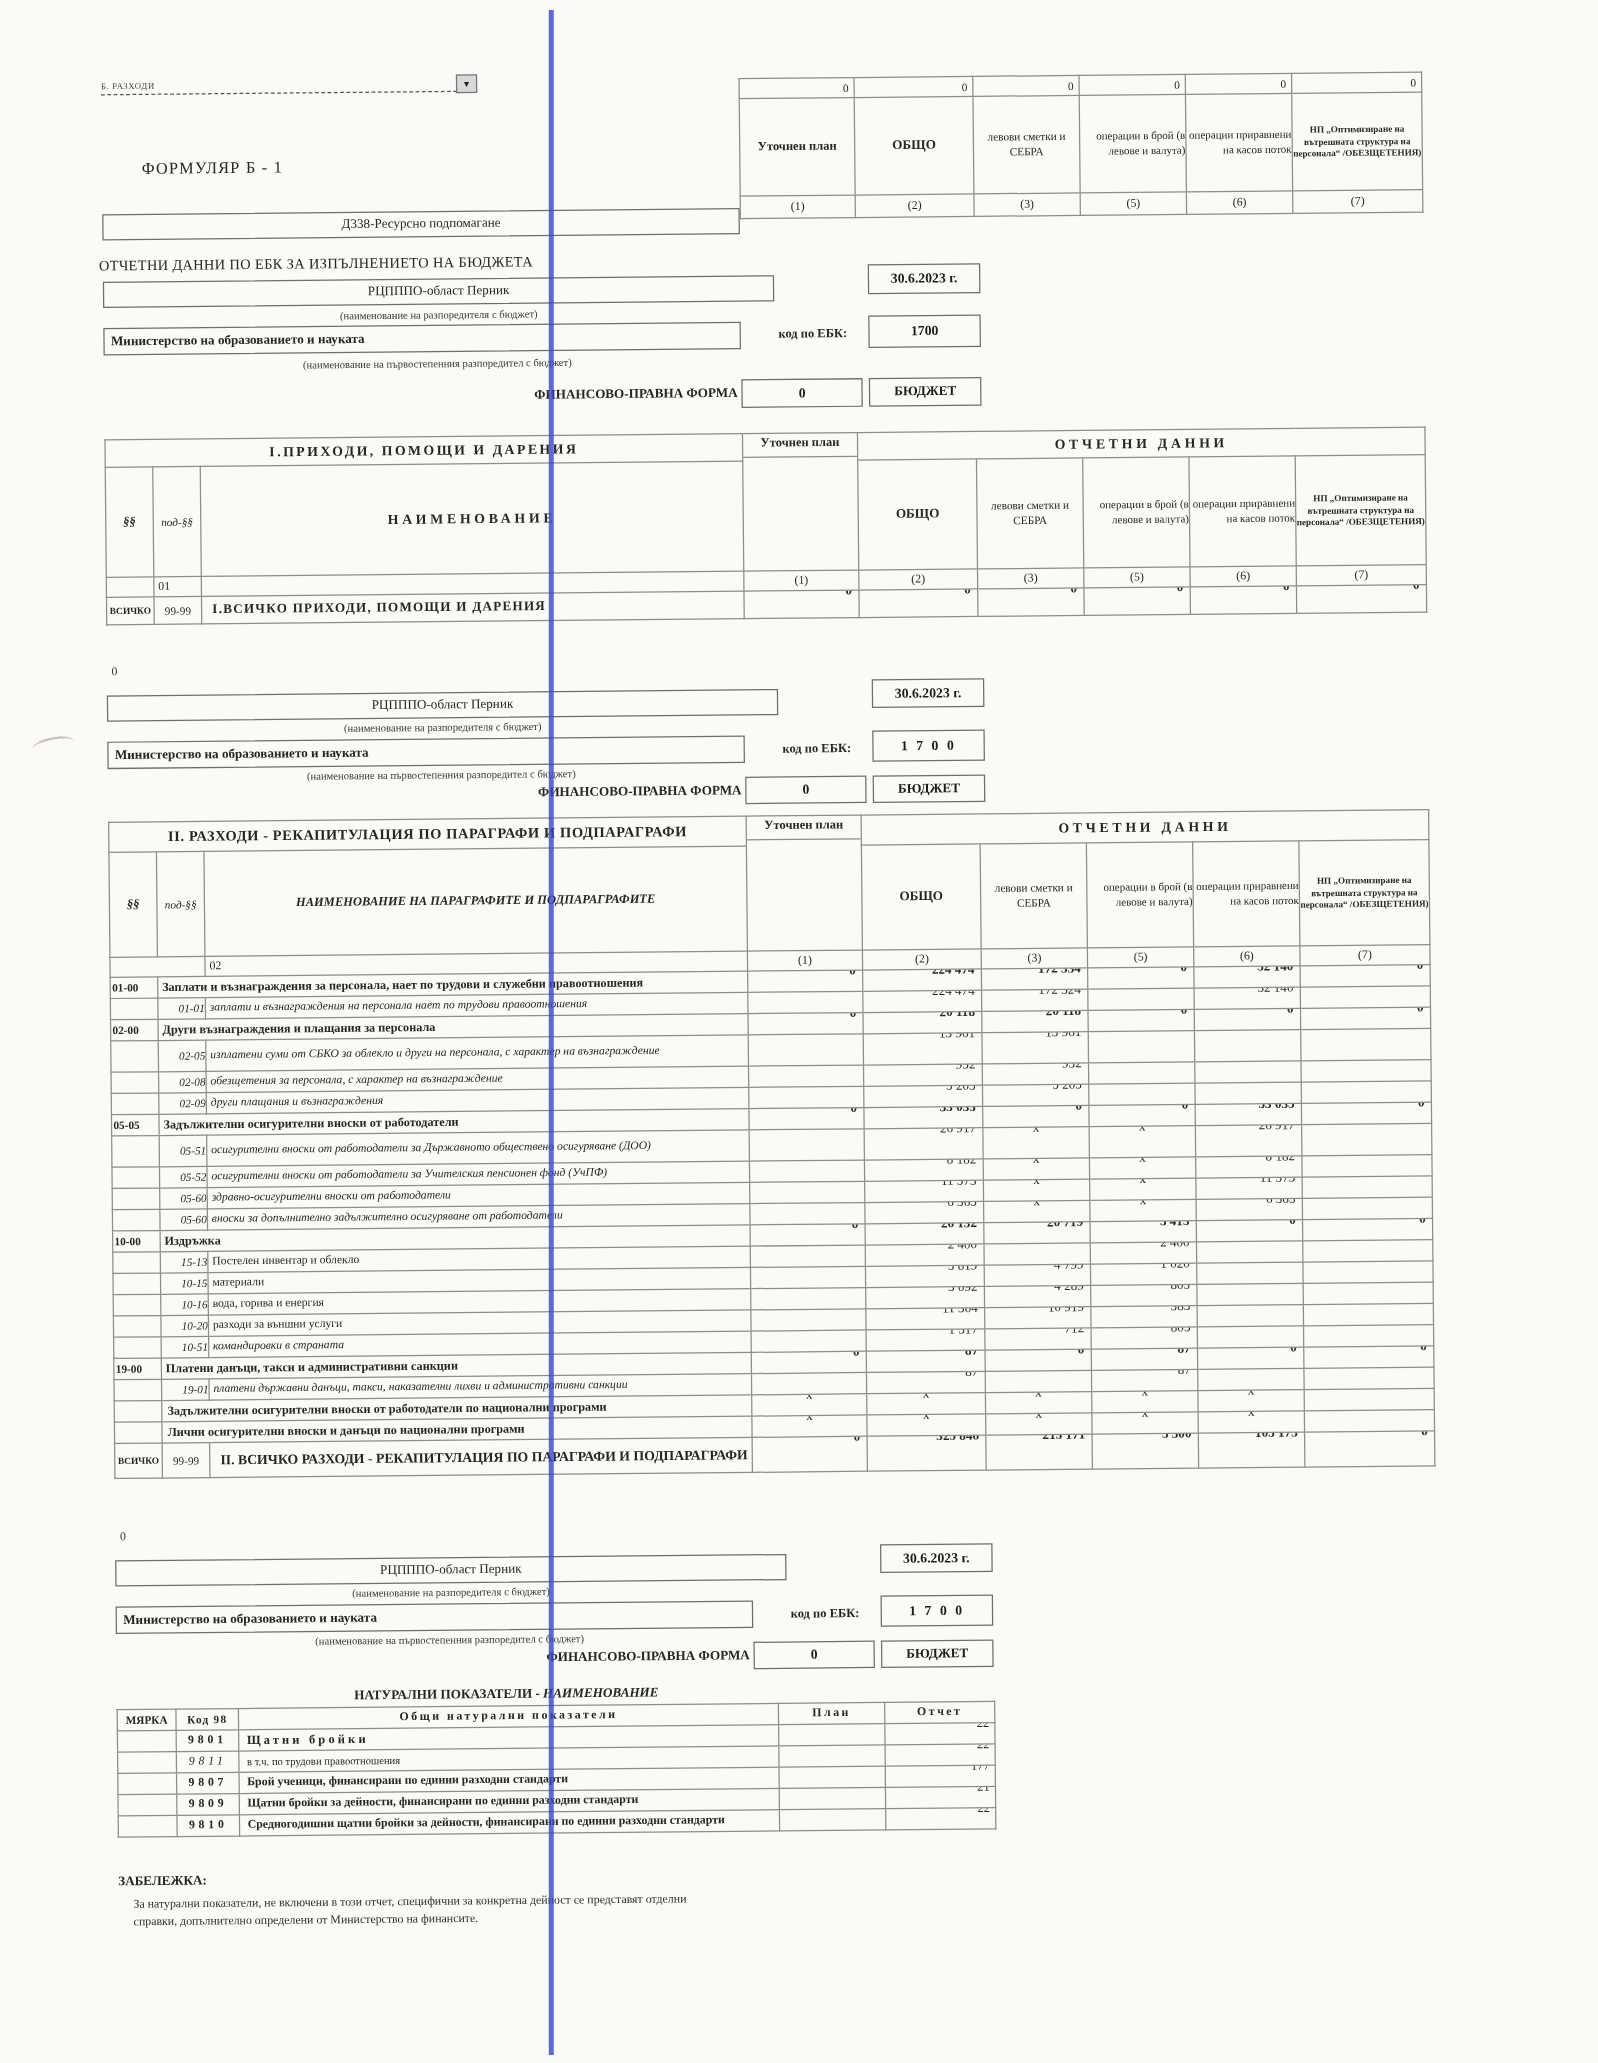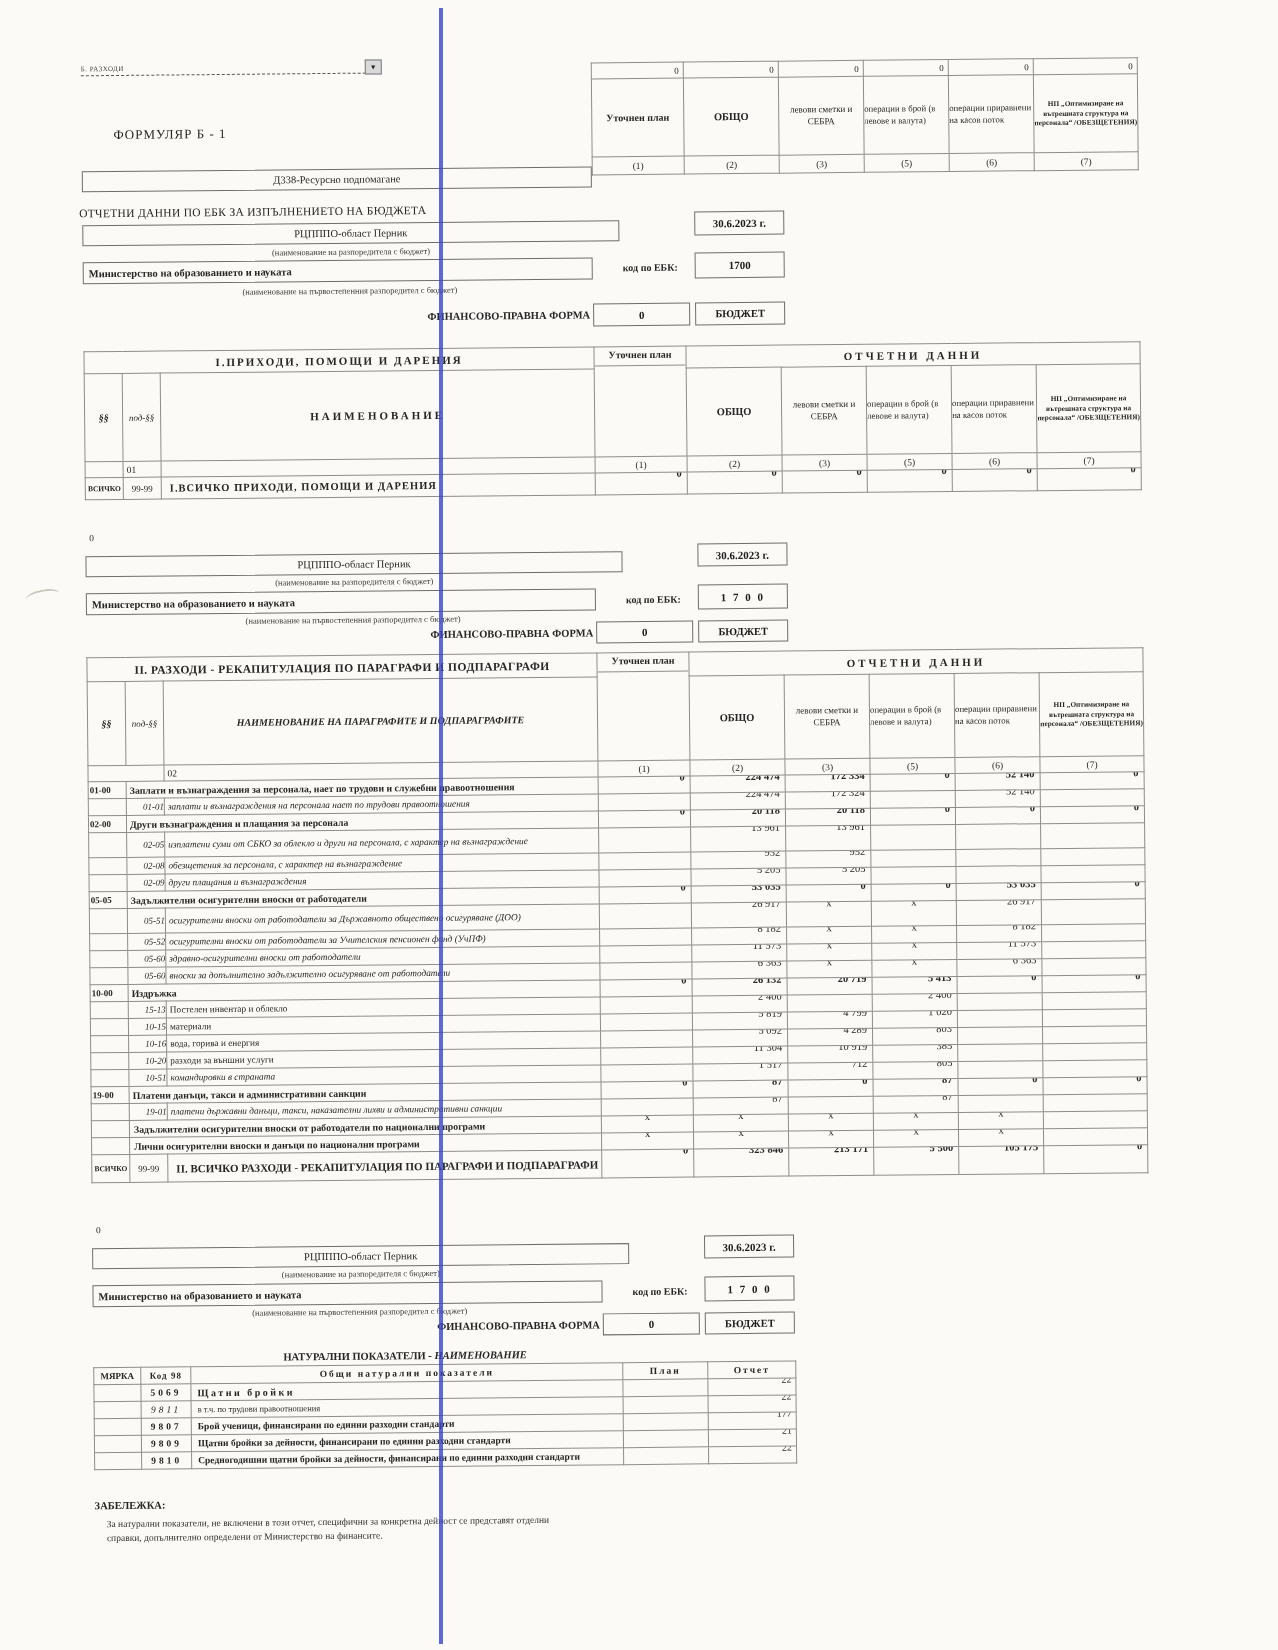--- a/index.html
+++ b/index.html
@@ -11,21 +11,21 @@
 .box{position:absolute;border:1px solid #6e6e6e;display:flex;align-items:center;justify-content:center}
 .box.left{justify-content:flex-start;padding-left:5px}
 .cap{font-size:8.5px;color:#3a3a3a;text-align:center}
 .fill{font-weight:bold;font-size:11px;color:#1c1c1c}
 table{border-collapse:collapse;table-layout:fixed}
 td{border:1px solid #8d8d8d;overflow:hidden}
 .hdrzero{font-size:9px;text-align:right;padding-right:4px}
 .h-plan{font-weight:bold;font-size:10px;text-align:center}
 .h-obsho{font-weight:bold;font-size:10.5px;text-align:center}
 .h-c3{font-size:9px;text-align:center;line-height:1.3}
-.h-c5,.h-c6{font-size:8.8px;text-align:left;line-height:1.3}
+.h-c5,.h-c6{font-size:8.8px;text-align:right;line-height:1.3}
 .h-c7{font-size:7.3px;font-weight:bold;text-align:center;line-height:1.35}
 .numrow{font-size:9.5px;text-align:center}
 .sec-title{font-weight:bold;font-size:11px;letter-spacing:2px;text-align:center}
 .sec-title2{font-weight:bold;font-size:11.5px;letter-spacing:.5px;text-align:center}
 .otch{font-weight:bold;font-size:11px;letter-spacing:3px;text-align:center}
 .parh{font-style:italic;font-size:10px;text-align:center;font-weight:bold}
 .subh{font-style:italic;font-size:9px;text-align:center}
 .nameh{font-weight:bold;font-size:11px;letter-spacing:3px;text-align:center}
 .nameh2{font-style:italic;font-weight:bold;font-size:10px;text-align:center}
 .planbox{border-bottom:1px solid #8d8d8d;padding:2px 0 5px;font-weight:bold;font-size:10px;text-align:center}
@@ -510,21 +510,21 @@
     <tbody>
         <tr>
       <td class="nh">МЯРКА</td>
       <td class="nh" style="letter-spacing:1px">Код 98</td>
       <td class="nh-sp">Общи натурални показатели</td>
       <td class="nh-sp">План</td>
       <td class="nh-sp">Отчет</td>
     </tr>
     <tr>
       <td></td>
-          <td class="ncode">5069</td>
+          <td class="ncode">9801</td>
       <td class="nname-spread">Щатни бройки</td>
       <td class="nval"><span class="v"></span></td>
       <td class="nval"><span class="v">22</span></td>
     </tr>
     <tr>
       <td></td>
           <td class="ncode" style="font-weight:normal;font-style:italic">9811</td>
       <td class="nname-small">в т.ч. по трудови правоотношения</td>
       <td class="nval"><span class="v"></span></td>
       <td class="nval"><span class="v">22</span></td>

